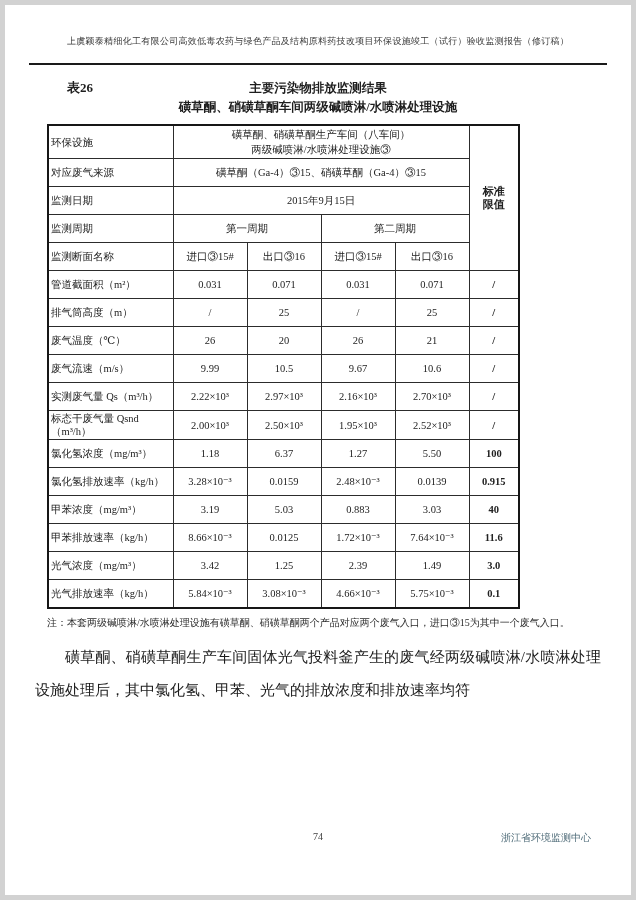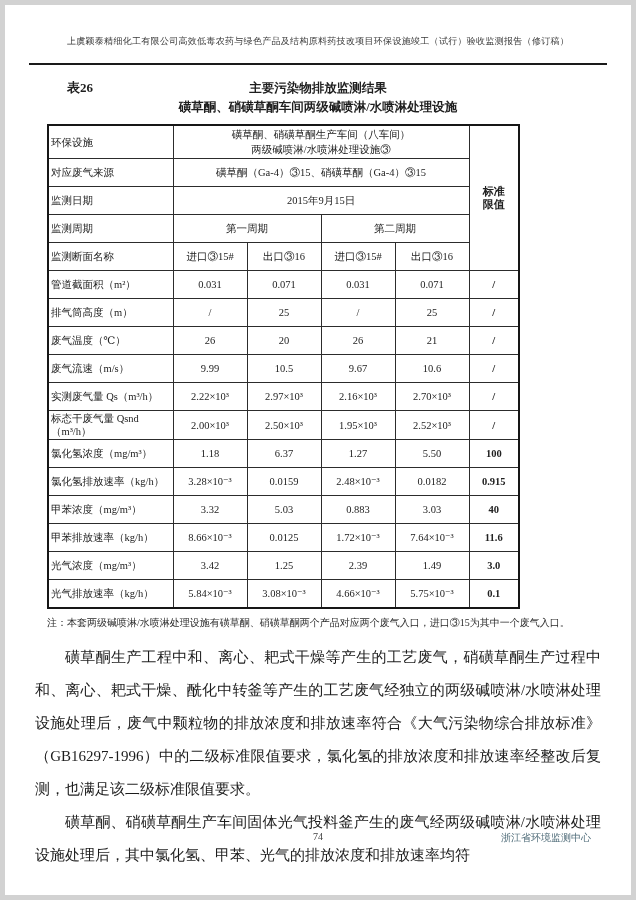--- a/index.html
+++ b/index.html
@@ -190,26 +190,26 @@
         <td>6.37</td>
         <td>1.27</td>
         <td>5.50</td>
         <td class="limit">100</td>
       </tr>
       <tr>
         <td class="lbl">氯化氢排放速率（kg/h）</td>
         <td>3.28×10⁻³</td>
         <td>0.0159</td>
         <td>2.48×10⁻³</td>
-        <td>0.0182</td>
+        <td>0.0139</td>
         <td class="limit">0.915</td>
       </tr>
       <tr>
         <td class="lbl">甲苯浓度（mg/m³）</td>
-        <td>3.32</td>
+        <td>3.19</td>
         <td>5.03</td>
         <td>0.883</td>
         <td>3.03</td>
         <td class="limit">40</td>
       </tr>
       <tr>
         <td class="lbl">甲苯排放速率（kg/h）</td>
         <td>8.66×10⁻³</td>
         <td>0.0125</td>
         <td>1.72×10⁻³</td>
@@ -231,20 +231,19 @@
         <td>4.66×10⁻³</td>
         <td>5.75×10⁻³</td>
         <td class="limit">0.1</td>
       </tr>
     </tbody>
 </table>
 
 <div class="table-note">注：本套两级碱喷淋/水喷淋处理设施有磺草酮、硝磺草酮两个产品对应两个废气入口，进口③15为其中一个废气入口。</div>
 
 <div class="body-text">
-  <p>磺草酮生产工程中和、离心、耙式干燥等产生的工艺废气，硝磺草酮生产过程中和、离心、耙式干燥、酰化中转釜等产生的工艺废气经独立的两级碱喷淋/水喷淋处理设施处理后，废气中颗粒物的排放浓度和排放速率符合《大气污染物综合排放标准》（GB16297-1996）中的二级标准限值要求，氯化氢的排放浓度和排放速率经整改后复测，也满足该二级标准限值要求。</p>
   <p>磺草酮、硝磺草酮生产车间固体光气投料釜产生的废气经两级碱喷淋/水喷淋处理设施处理后，其中氯化氢、甲苯、光气的排放浓度和排放速率均符</p>
 </div>
 
 <div class="page-footer">
   <span class="footer-pagenum">74</span>
   <span class="footer-org">浙江省环境监测中心</span>
 </div>
 
 </body></html>

